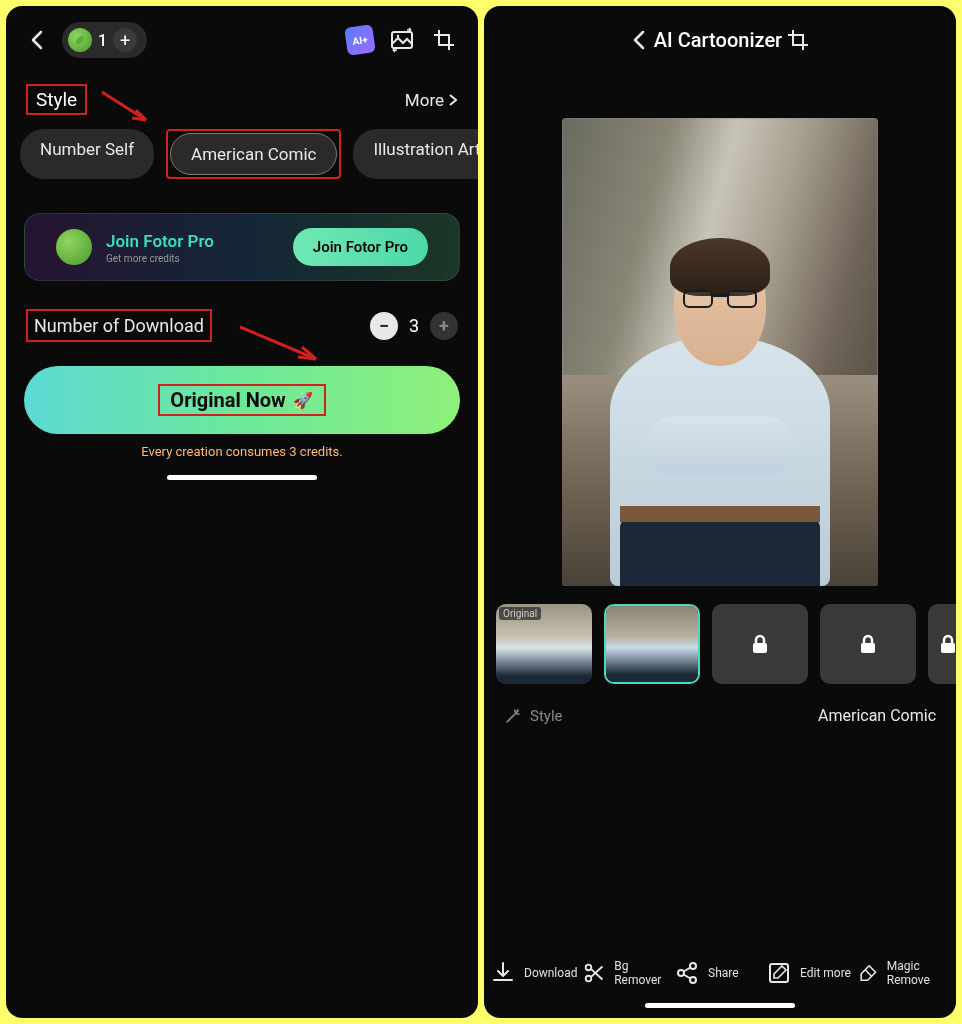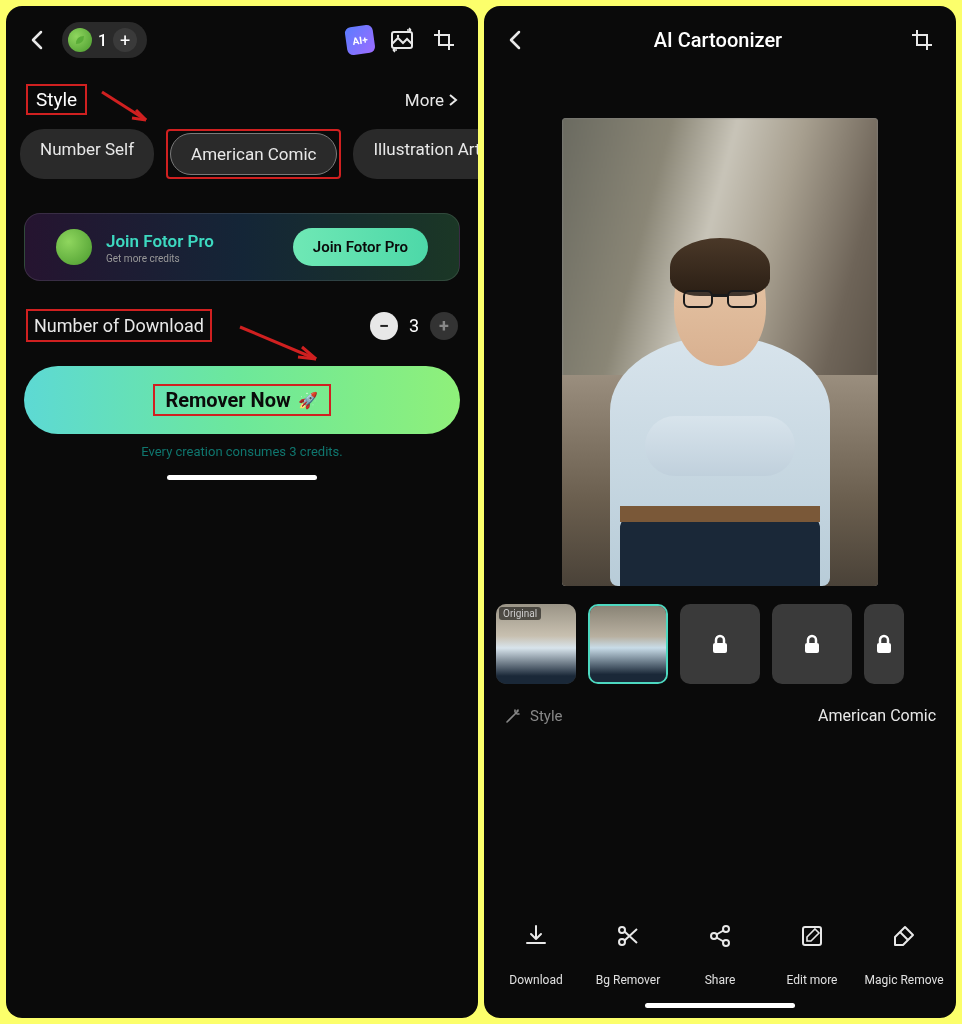--- a/index.html
+++ b/index.html
@@ -49,58 +49,58 @@
 .num-ctrl { margin-left:auto; display:flex; align-items:center; gap:8px; }
 .circle-btn { width:28px; height:28px; border-radius:50%; display:flex; align-items:center; justify-content:center; font-size:18px; font-weight:700; cursor:pointer; }
 .cb-light { background:#e8e8e8; color:#222; }
 .cb-dark { background:#333; color:#888; }
 .num-val { color:#fff; font-size:18px; min-width:16px; text-align:center; }
 
 
 .gen-btn { margin: 12px 18px 6px; background:linear-gradient(90deg, #5dd9d4, #6de89a, #8ff07a); border-radius:40px; padding:18px; text-align:center; cursor:pointer; position:relative; }
 .gen-inner { display:inline-flex; align-items:center; gap:8px; border:2px solid #d02020; padding:2px 10px; }
 .gen-text { color:#0a0a0a; font-size:20px; font-weight:700; }
-.credits-note { color:#0f766e; font-size:13px; text-align:center; padding:4px 16px 10px; }
+.credits-note { color:#fdba74; font-size:13px; text-align:center; padding:4px 16px 10px; }
 .home-bar { width:150px; height:5px; background:#fff; border-radius:3px; margin:6px auto 10px; }
 
 
-.r-hdr { display:flex; align-items:center; justify-content:space-between; padding:18px; }
+.r-hdr { display:flex; align-items:center; justify-content:center; padding:18px; }
 .r-title { color:#fff; font-size:20px; font-weight:500; }
 .preview { margin: 44px auto 0; width:316px; height:468px; border-radius:4px; background:linear-gradient(180deg,#888,#aaa); position:relative; overflow:hidden; }
 .person { position:absolute; inset:0; }
 .bg-blur { position:absolute; inset:0; background: linear-gradient(105deg, #6a6a60 0%, #8a8676 25%, #c8c4b8 40%, #a8a090 55%, #6e6458 75%, #4a4238 100%); filter:blur(1px); }
 .floor { position:absolute; bottom:0; left:0; right:0; height:45%; background: linear-gradient(180deg, #9a8e7e 0%, #6a5e4e 60%, #4a4238 100%); }
 .body { position:absolute; bottom:0; left:50%; transform:translateX(-50%); width:220px; height:340px; }
 .shirt { position:absolute; bottom:0; width:220px; height:250px; background:linear-gradient(180deg,#d8e4ec,#b8ccd8); border-radius:50% 50% 8px 8px / 30% 30% 8px 8px; }
 .pants { position:absolute; bottom:0; width:200px; height:70px; left:10px; background:#1a2838; border-radius:12px 12px 0 0; }
 .belt { position:absolute; bottom:64px; width:200px; height:16px; left:10px; background:#7a5838; }
 .arms { position:absolute; bottom:110px; left:50%; transform:translateX(-50%); width:150px; height:60px; background:linear-gradient(180deg,#d8e4ec,#c0d0dc); border-radius:30px; }
 .head { position:absolute; top:0; left:50%; transform:translateX(-50%); width:92px; height:120px; background:linear-gradient(180deg,#e8c8a8,#d8b090); border-radius:46% 46% 48% 48%; }
 .hair { position:absolute; top:-8px; left:50%; transform:translateX(-50%); width:100px; height:58px; background:linear-gradient(180deg,#4a3828,#2a1e14); border-radius:50% 50% 30% 30%; }
 .glasses { position:absolute; top:44px; left:50%; transform:translateX(-50%); width:74px; height:18px; }
 .lens { position:absolute; width:30px; height:18px; border:2.5px solid #1a1a1a; border-radius:6px; background:rgba(255,255,255,0.1); }
 .lens.l { left:0; } .lens.r { right:0; }
 .bridge { position:absolute; top:4px; left:30px; width:14px; height:2.5px; background:#1a1a1a; }
 
 
 .thumbs { display:flex; gap:12px; padding: 18px 12px 0; overflow:hidden; }
-.thumb { width:80px; height:80px; border-radius:10px; background:#3a3a3a; position:relative; flex-shrink:0; cursor:pointer; overflow:hidden; }
+.thumb { width:96px; height:80px; border-radius:10px; background:#3a3a3a; position:relative; flex-shrink:0; cursor:pointer; overflow:hidden; }
 .thumb.selected { border:2px solid #4dd8c0; }
 .thumb .tlabel { position:absolute; top:3px; left:3px; background:rgba(0,0,0,0.55); color:#ccc; font-size:10px; padding:1px 4px; border-radius:3px; }
 .thumb.locked { display:flex; align-items:center; justify-content:center; }
 .thumb .mini { position:absolute; inset:0; }
 .sel-arrow { position:absolute; top:-8px; left:50%; transform:translateX(-50%); width:0; height:0; border-left:7px solid transparent; border-right:7px solid transparent; border-bottom:8px solid #4dd8c0; }
 
 .style-info { display:flex; align-items:center; justify-content:space-between; padding: 22px 20px 0; }
 .style-info-l { display:flex; align-items:center; gap:8px; color:#888; font-size:15px; }
 .style-info-r { color:#e8e8e8; font-size:16px; }
 
 
 .actions { margin-top:auto; display:flex; justify-content:space-around; padding: 16px 6px 6px; }
-.action { display:flex; flex-direction:column; align-items:center; gap:24px; cursor:pointer; flex:1; }
+.action { display:flex; align-items:center; gap:8px; cursor:pointer; flex:1; }
 .action-label { color:#e0e0e0; font-size:12px; }
 .home-bar-r { width:150px; height:5px; background:#fff; border-radius:3px; margin:10px auto; }
 
 svg { display:block; }
 </style>
 </head>
 <body>
 
 <div class="panel">
   <div class="hdr">
@@ -178,21 +178,21 @@
       <div class="circle-btn cb-dark">+</div>
     </div>
     <svg class="arrow-red" style="top:42px; left:230px;" width="90" height="44" viewBox="0 0 90 44">
         <path d="M4 4 L80 36" stroke="#d02020" stroke-width="3"></path>
         <path d="M80 36 L66 24 M80 36 L62 34" stroke="#d02020" stroke-width="3" fill="none"></path>
       </svg>
   </div>
 
   <div class="gen-btn">
     <span class="gen-inner">
-      <span class="gen-text">Remover Now</span>
+      <span class="gen-text">Original Now</span>
       <span>🚀</span>
     </span>
   </div>
   <div class="credits-note">Every creation consumes 3 credits.</div>
   <div class="home-bar"></div>
 </div>
 
 <div class="panel">
   <div class="r-hdr">
     <div class="back">

